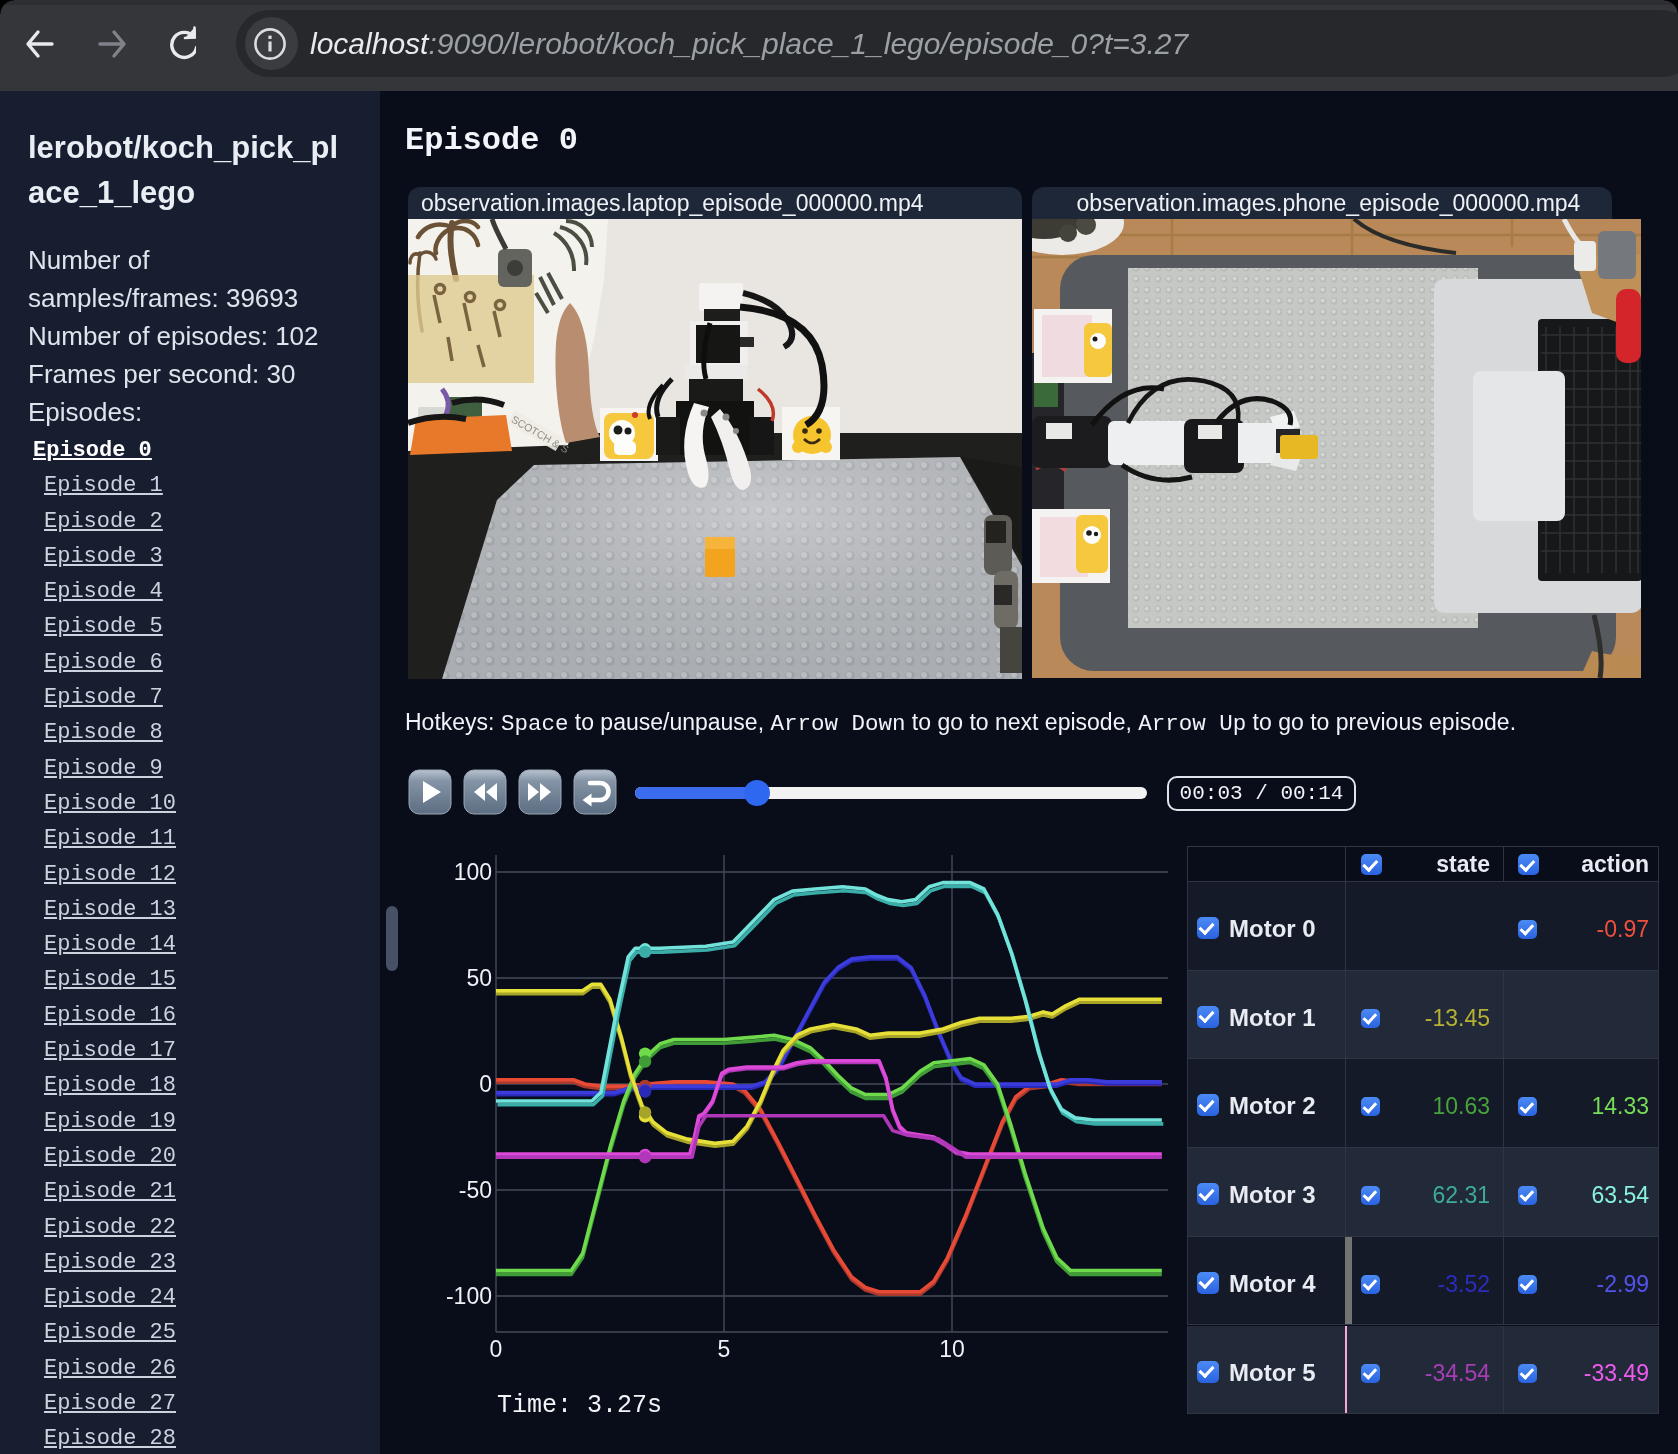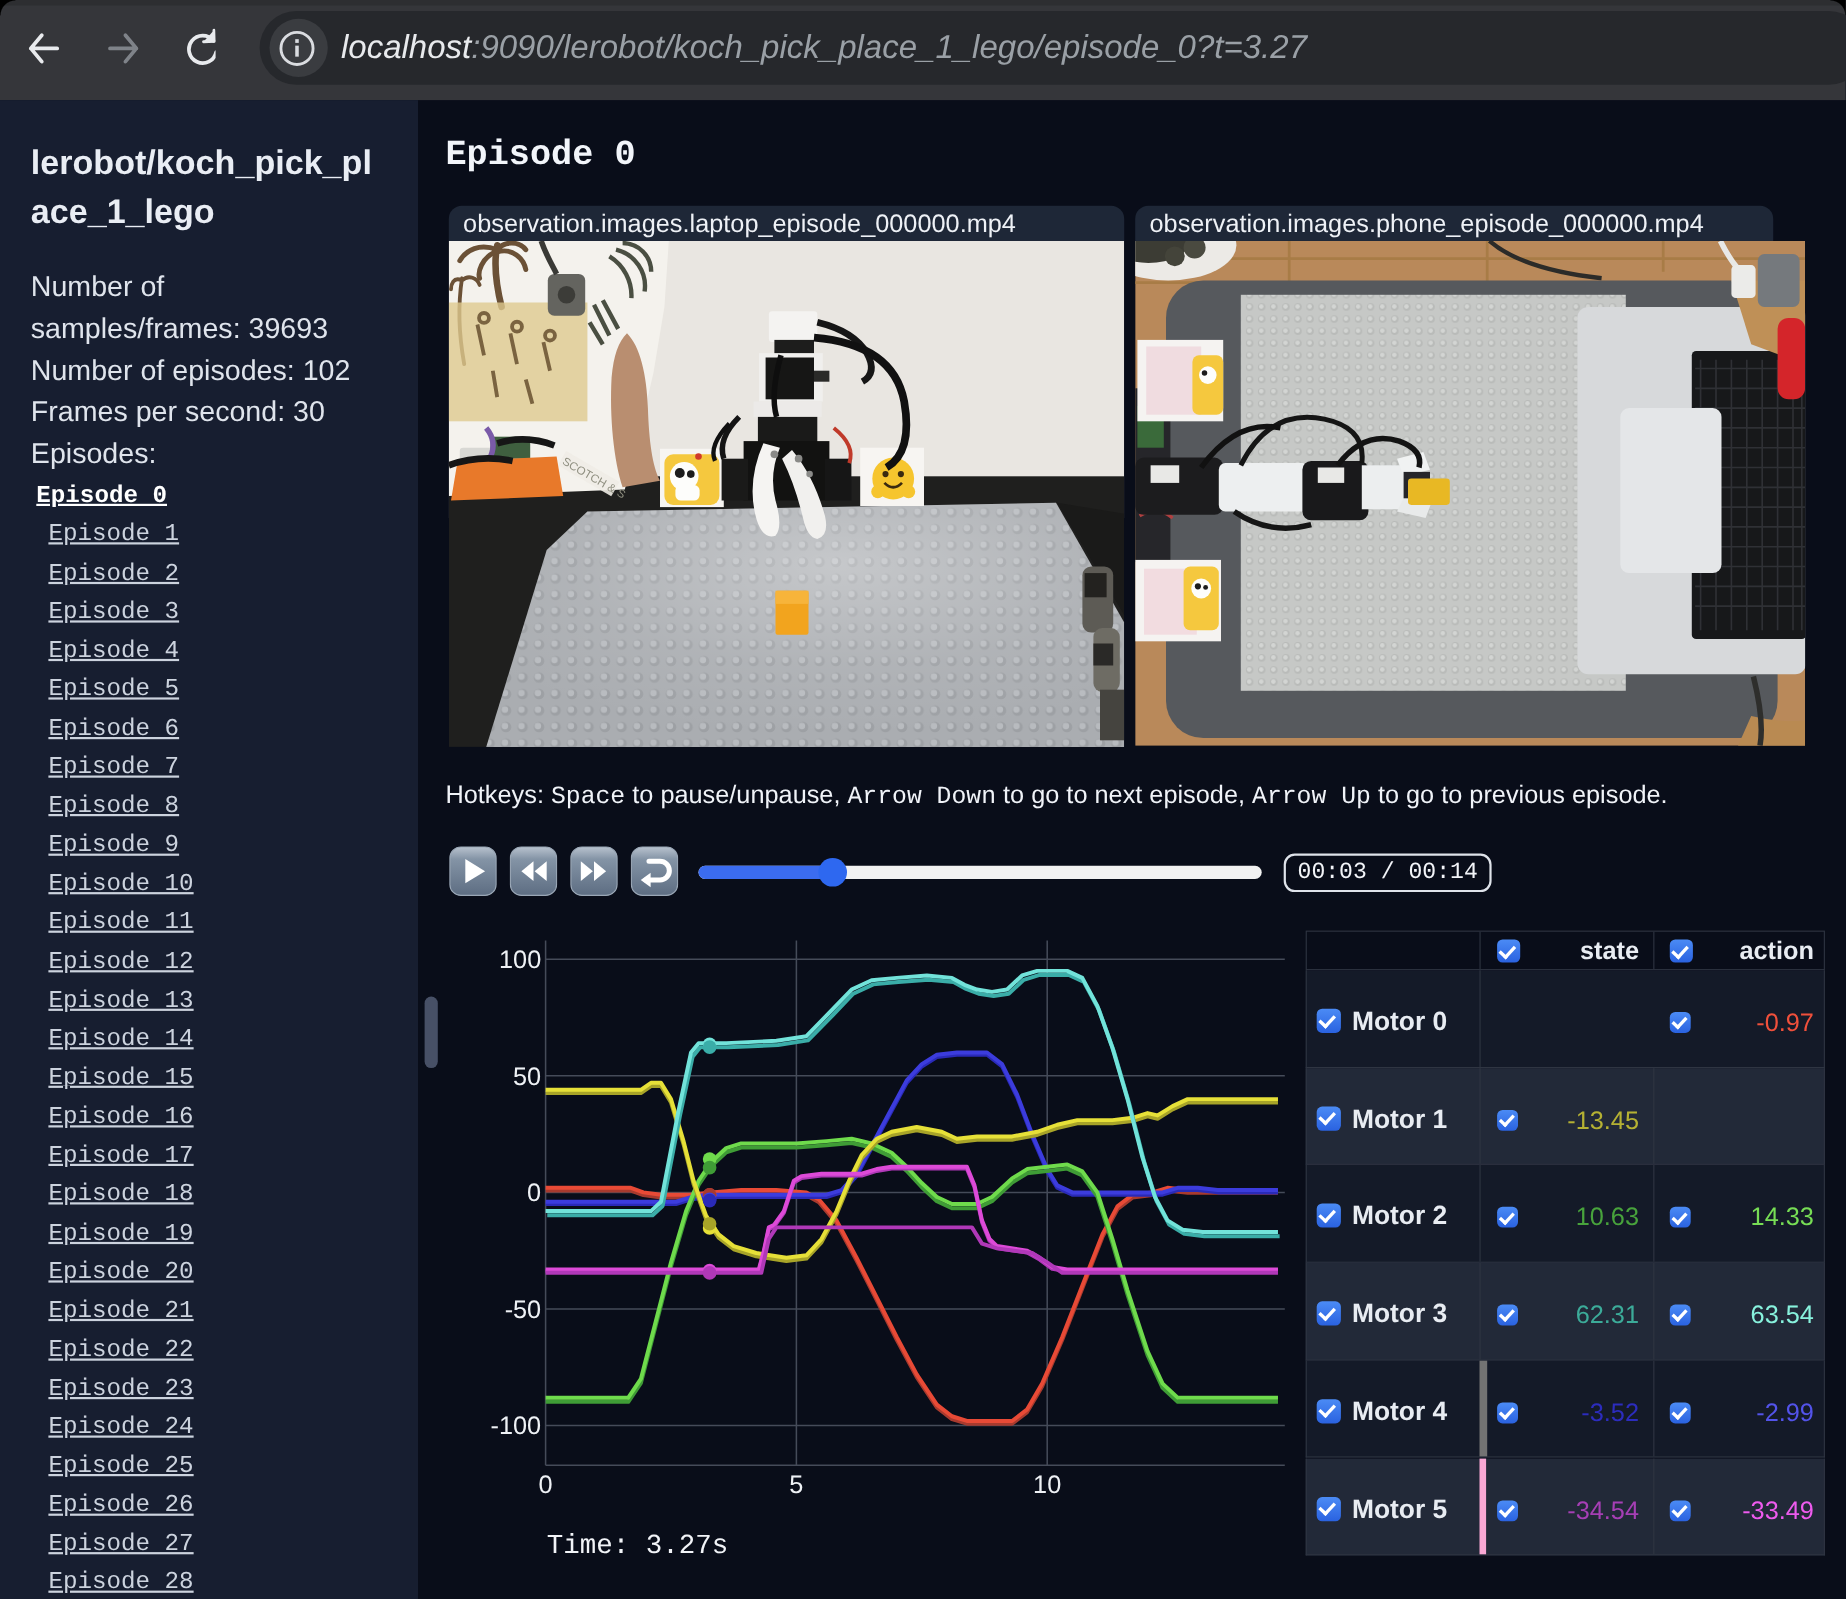--- a/index.html
+++ b/index.html
@@ -16,21 +16,21 @@
 #sbstats{left:28px;top:241px;width:345px;font-size:26px;line-height:38px;color:#dfe4ec;}
 #eplist{left:28px;top:433px;font-family:"Liberation Mono",monospace;font-size:22px;line-height:35.3px;color:#ccd3de;}
 #eplist div{height:35.3px;}
 #eplist span{text-decoration:underline;}
 .ep0{font-weight:bold;color:#fff;margin-left:5px;}
 .epn{margin-left:16px;}
 
 #h1{left:405px;top:122px;font-family:"Liberation Mono",monospace;font-size:32px;font-weight:bold;color:#f2f5fa;}
 .cap{height:32px;background:#1e2737;border-radius:12px 12px 0 0;color:#eef1f6;font-size:23px;line-height:33px;padding-left:13px;}
 #vid1{left:408px;top:187px;width:614px;}
-#vid2{left:1032px;top:187px;width:580px;}
+#vid2{left:1032px;top:187px;width:580px;text-align:center;}
 #hotkeys{left:405px;top:709px;font-size:23px;color:#f0f3f8;}
 #hotkeys .mono{font-family:"Liberation Mono",monospace;font-size:22.5px;}
 .btn{top:769px;width:44px;height:46px;}
 #slider-track{left:635px;top:787px;width:512px;height:12px;border-radius:6px;background:#f2f2f2;}
 #slider-fill{left:635px;top:787px;width:125px;height:12px;border-radius:6px 0 0 6px;background:#3b6cf0;}
 #slider-thumb{left:744px;top:780px;width:26px;height:26px;border-radius:50%;background:#2e68f0;}
 #timepill{left:1167px;top:776px;width:185px;height:31px;border:2px solid #dfe3ea;border-radius:10px;font-family:"Liberation Mono",monospace;font-size:21px;color:#f2f4f8;text-align:center;line-height:31px;}
 
 #chart{left:380px;top:840px;}
 .ln{fill:none;stroke-width:3.6px;stroke-linejoin:round;}
@@ -438,21 +438,21 @@
 <div class="cell" style="left:157px;width:158px;border-right:1px solid #2f3542;">
   <div class="cb" style="left:16px;top:38px;width:19px;height:19px;"></div>
   <div style="position:absolute;right:13px;top:34px;font-size:23px;color:#2c2cbe;">-3.52</div>
 </div>
 <div class="cell" style="left:315px;width:157px;">
   <div class="cb" style="left:15px;top:38px;width:19px;height:19px;"></div>
   <div style="position:absolute;right:11px;top:34px;font-size:23px;color:#5353ea;">-2.99</div>
 </div>
 </div>
 <div class="trow" style="top:479.5px;height:88.7px;background:#222938;border:1px solid #2f3542;border-top:none;box-sizing:border-box;">
-<div class="cell" style="left:0;width:157px;border-right:6px solid #f9a8d4;">
+<div class="cell" style="left:0;width:157px;border-right:2px solid #f9a8d4;">
   <div class="cb" style="left:9px;top:35px;width:22px;height:22px;"></div>
   <div style="position:absolute;left:41px;top:33px;font-size:24px;font-weight:bold;">Motor 5</div>
 </div>
 <div class="cell" style="left:157px;width:158px;border-right:1px solid #2f3542;">
   <div class="cb" style="left:16px;top:38px;width:19px;height:19px;"></div>
   <div style="position:absolute;right:13px;top:34px;font-size:23px;color:#a63fb5;">-34.54</div>
 </div>
 <div class="cell" style="left:315px;width:157px;">
   <div class="cb" style="left:15px;top:38px;width:19px;height:19px;"></div>
   <div style="position:absolute;right:11px;top:34px;font-size:23px;color:#ee5bee;">-33.49</div>

